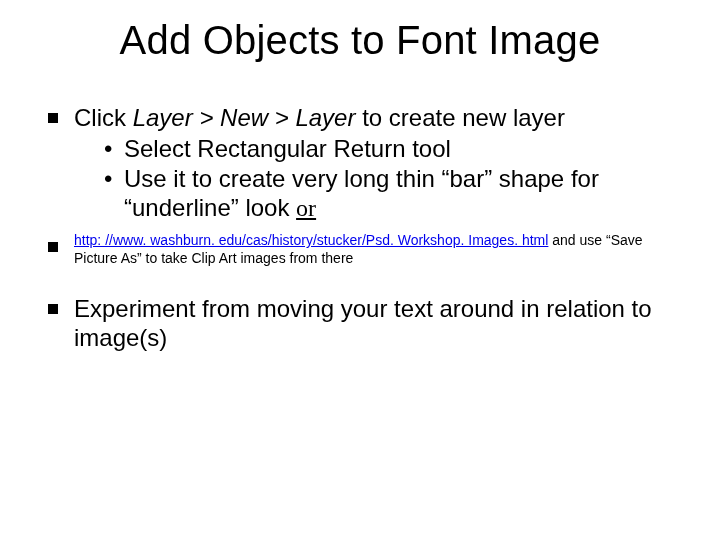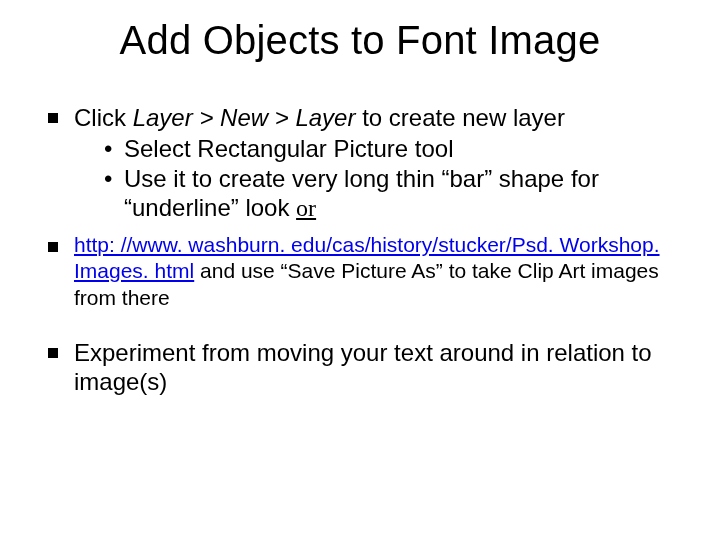--- a/index.html
+++ b/index.html
@@ -61,21 +61,21 @@
     content: "•";
     position: absolute;
     left: 0;
     top: 0;
     font-size: 24px;
     line-height: 1.22;
   }
   .italic { font-style: italic; }
   .underline { text-decoration: underline; font-family: Liberation Serif, serif; }
   .subnote {
-    font-size: 21px;
+    font-size: 14px;
     line-height: 1.25;
     display: block;
     margin-top: 2px;
   }
   .link {
     color: #0000ee;
     text-decoration: underline;
   }
   .spacer { height: 14px; }
 </style>
@@ -84,21 +84,21 @@
 
 <div class="slide">
 
   <h1 class="title">Add Objects to Font Image</h1>
 
   <ul class="level1">
 
     <li>
       <span>Click </span><span class="italic">Layer &gt; New &gt; Layer</span><span> to create new layer</span>
       <ul class="level2">
-        <li>Select Rectangular Picture tool</li>
+        <li>Select Rectangular Return tool</li>
         <li>
           <span>Use it to create very long thin “bar” shape for “underline” look </span><span class="underline">or</span>
         </li>
       </ul>
     </li>
 
     <li>
       <span class="subnote">
         <span class="link">http: //www. washburn. edu/cas/history/stucker/Psd. Workshop. Images. html</span><span> and use “Save Picture As” to take Clip Art images from there</span>
       </span>

